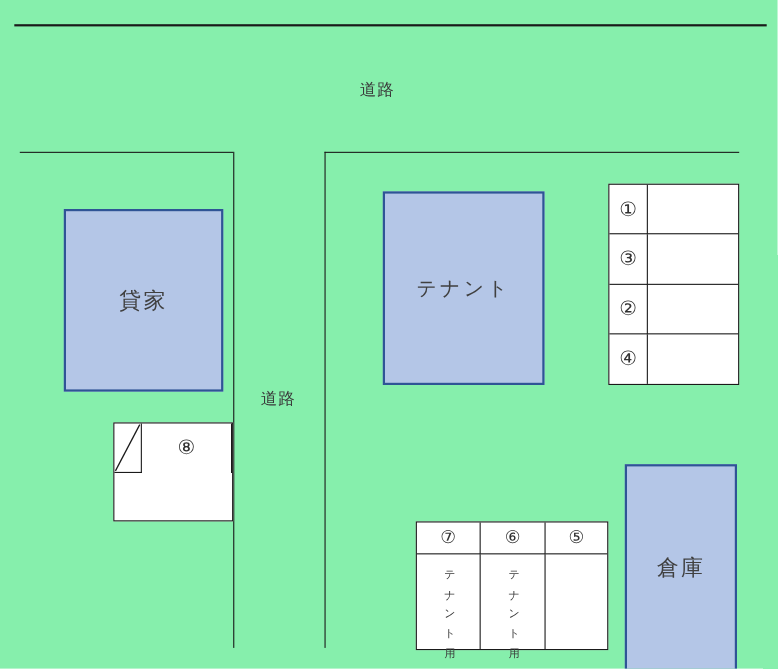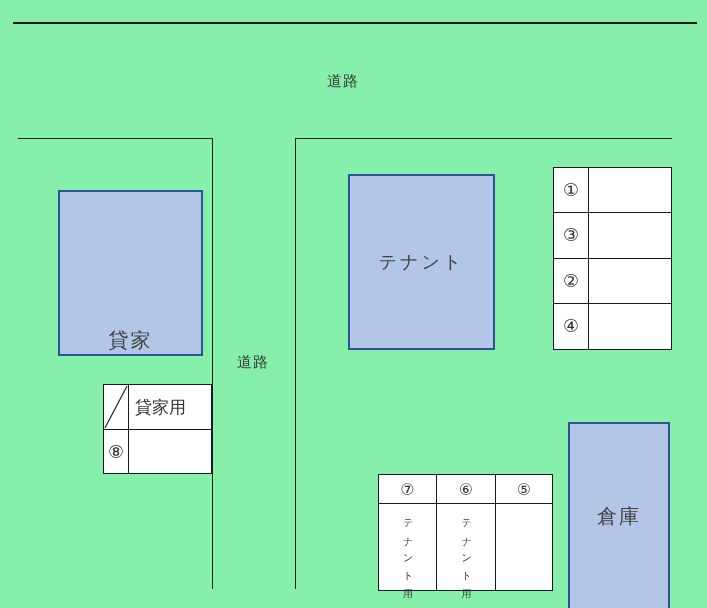--- a/index.html
+++ b/index.html
@@ -87,40 +87,39 @@
 
   <div class="line" style="left:13px; top:22px; width:684px; height:2px;"></div>
   <div class="line" style="left:18px; top:138px; width:194px; height:1.4px;"></div>
   <div class="line" style="left:212px; top:138px; width:1.4px; height:451px;"></div>
   <div class="line" style="left:295px; top:138px; width:377px; height:1.4px;"></div>
   <div class="line" style="left:295px; top:138px; width:1.4px; height:451px;"></div>
 
   <div class="road-label" style="left:313px; top:72px; width:60px;">道路</div>
   <div class="road-label" style="left:227px; top:353px; width:52px;">道路</div>
 
-  <div class="building" style="left:58px; top:190px; width:145px; height:166px;align-items:flex-end;">
+  <div class="building" style="left:58px; top:190px; width:145px; height:166px;">
     <span class="bldg-label">貸家</span>
   </div>
 
   <div class="building tenant" style="left:348px; top:174px; width:147px; height:176px;">
     <span class="bldg-label">テナント</span>
   </div>
 
   <div class="building" style="left:568px; top:379px; width:102px; height:188px;margin-top:43px;">
     <span class="bldg-label">倉庫</span>
   </div>
 
   <div class="ptable" style="left:103px; top:384px; width:109px; height:90px;
               grid-template-columns:25px 1fr; grid-template-rows:45px 1fr;">
     <div class="cell br bb">
       <svg class="diag-svg" viewBox="0 0 25 45" preserveAspectRatio="none">
         <line x1="1" y1="44" x2="24" y2="1" stroke="#1a1a1a" stroke-width="1.2"></line>
       </svg>
     </div>
-    <div class="cell bb left-align">貸家用</div>
     <div class="cell br">
       <span class="num">⑧</span>
     </div>
     <div class="cell"></div>
   </div>
 
   <div class="ptable" style="left:553px; top:167px; width:119px; height:183px;
               grid-template-columns:35px 1fr; grid-template-rows:repeat(4,1fr);">
     <div class="cell br bb">
       <span class="num">①</span>

